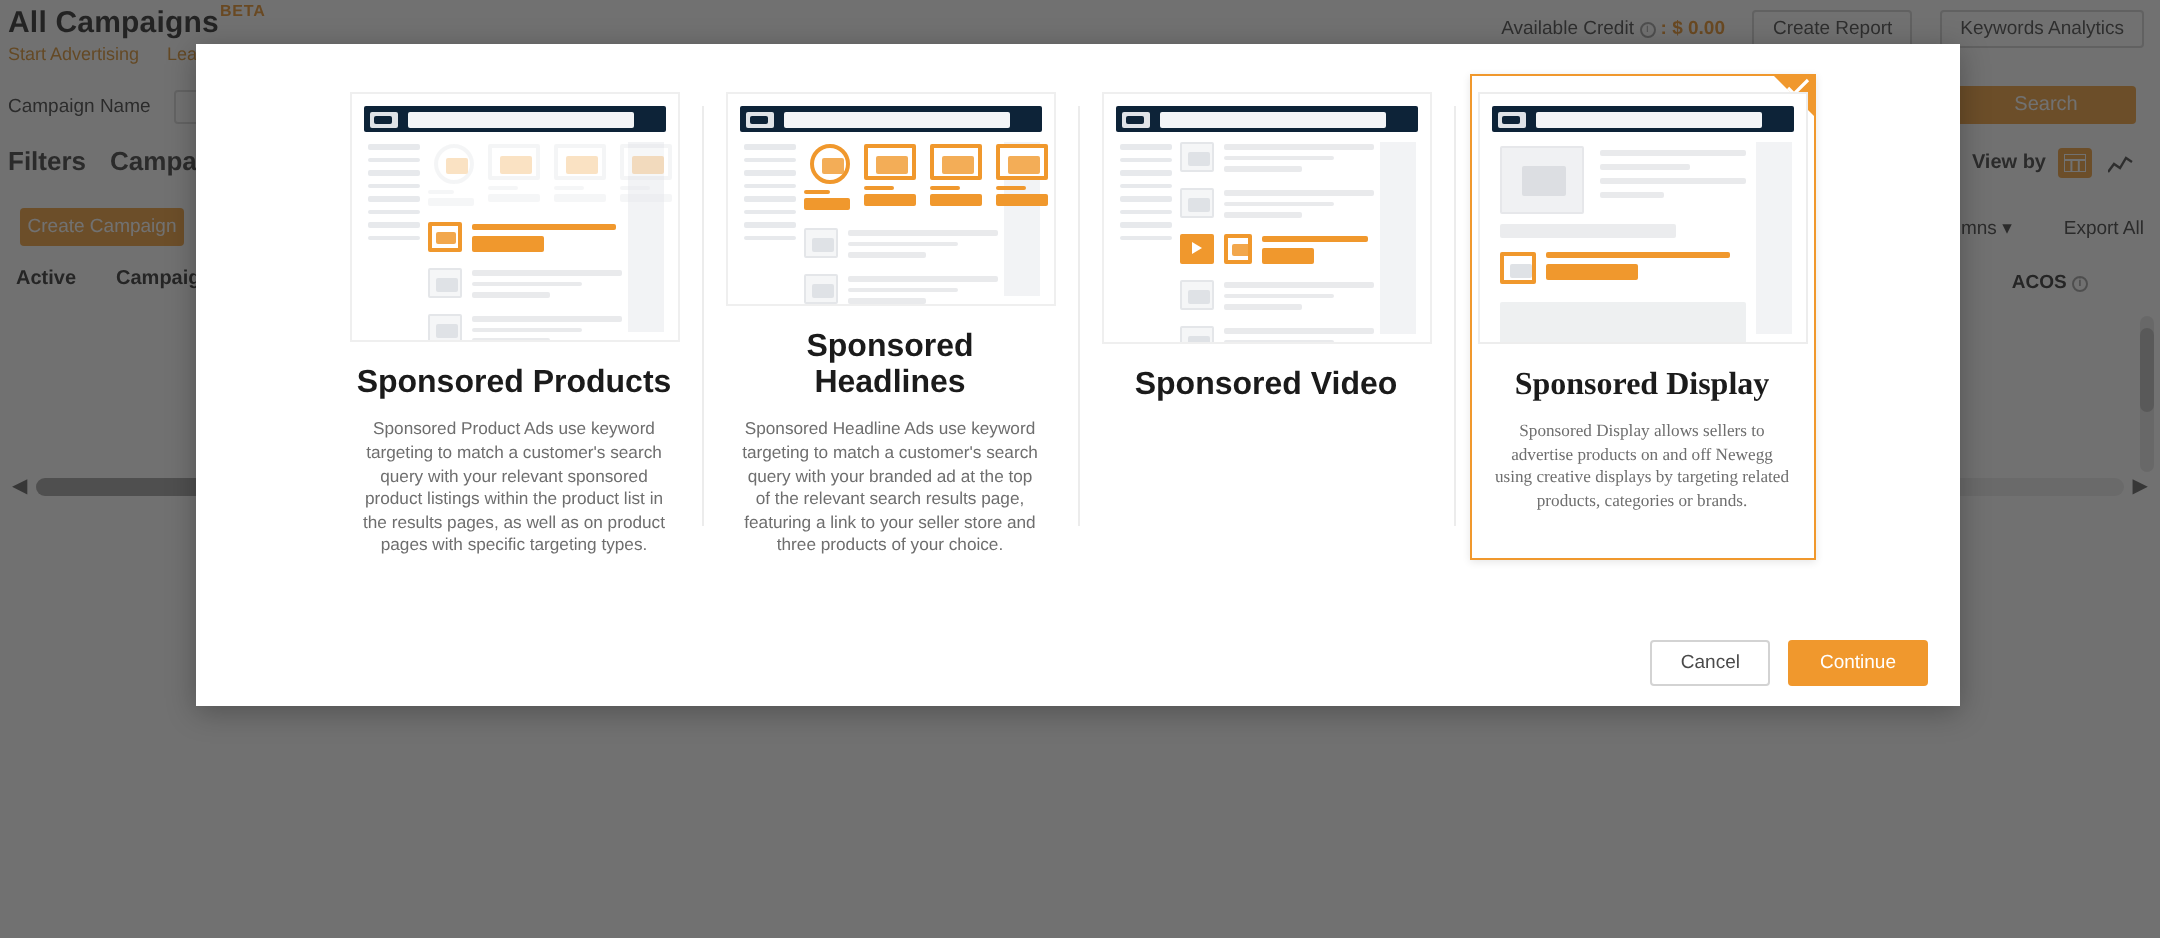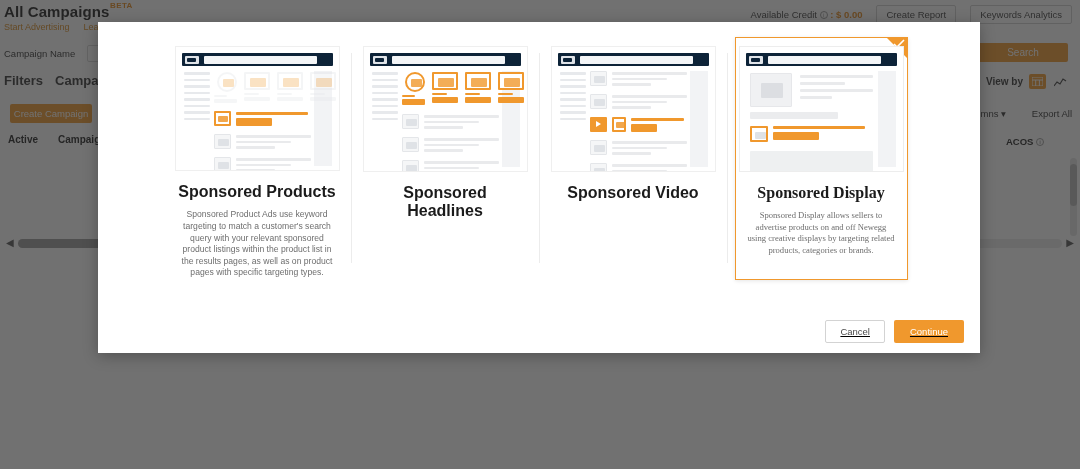--- a/index.html
+++ b/index.html
@@ -300,21 +300,21 @@
     margin-top: 12px; font-size: 16px; font-weight: 700; color: #1b1b1b;
     text-align: center;
   }
   .card-desc {
     margin-top: 8px; font-size: 8.6px; line-height: 11.6px; color: #6e6e6e;
     text-align: center; padding: 0 6px;
   }
 
   .modal-foot {
     height: 44px; display: flex; align-items: center; justify-content: flex-end;
-    gap: 9px; padding-right: 16px; text-decoration: underline;
+    gap: 9px; padding-right: 16px;
   }
   .btn-cancel {
     border: 1px solid #d3d3d3; background: #fff; color: #4a4a4a;
     font-size: 9.5px; padding: 5px 14px; border-radius: 2px; cursor: pointer;
     font-family: "Liberation Sans", sans-serif;
   }
   .btn-continue {
     border: none; background: #f0982d; color: #fff;
     font-size: 9.5px; padding: 6px 16px; border-radius: 2px; cursor: pointer;
     font-family: "Liberation Sans", sans-serif;
@@ -556,20 +556,21 @@
           <div class="row">
               <div class="sq"></div>
               <div class="lines">
                 <span></span>
                 <span class="m"></span>
               </div>
             </div>
         </div>
       </div>
       <div class="card-title">Sponsored Headlines</div>
+      <div class="card-desc">Sponsored Headline Ads use keyword targeting to match a customer's search query with your branded ad at the top of the relevant search results page, featuring a link to your seller store and three products of your choice.</div>
     </div>
 
     <div class="card-divider"></div>
 
     <div class="card">
       <div class="thumb">
         <div class="tb-bar">
           <div class="tb-logo"></div>
           <div class="tb-search"></div>
         </div>

